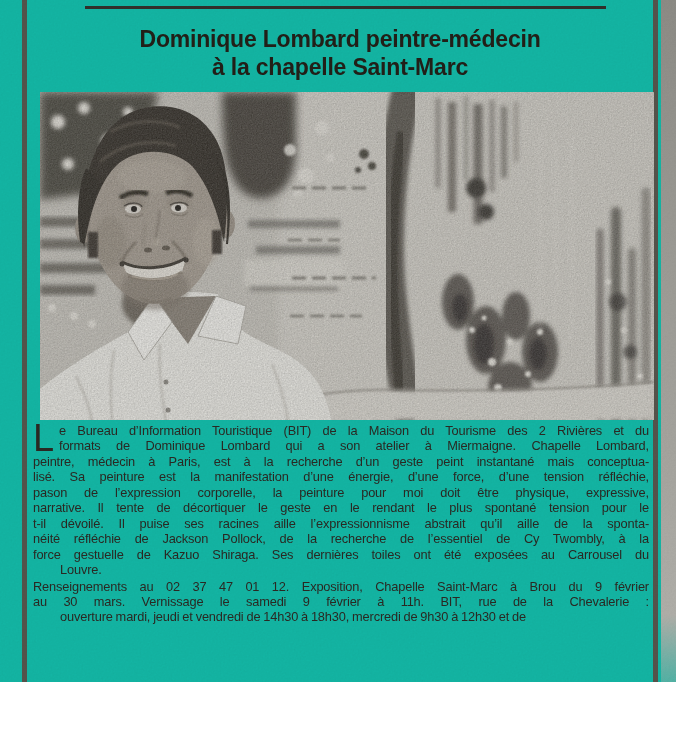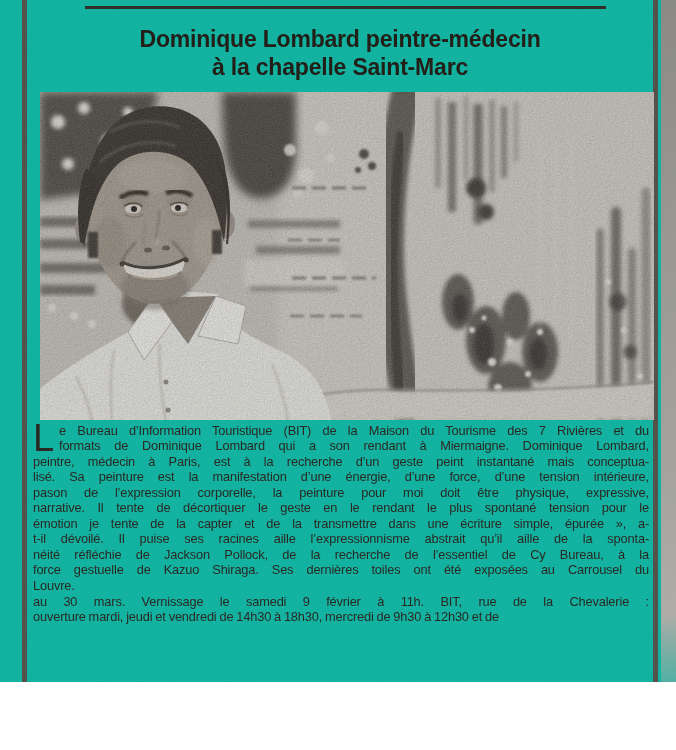--- a/index.html
+++ b/index.html
@@ -32,21 +32,21 @@
   .bodytext {
     position:absolute; left:33px; top:423px; width:616px;
     font-size:12.8px; line-height:15.45px; color:#2c2a24;
     letter-spacing:-0.15px; word-spacing:-0.5px;
   }
   .dropcap {
     float:left; font-size:38px; line-height:29px; height:29px;
     padding:1px 5px 0 0; color:#2c2a24;
   }
   .textline { text-align:justify; text-align-last:justify; }
-  .lines .textline:last-child { text-align-last:left; }
+  .lines .textline:last-child { text-align-last:left;margin-left:27px; }
   .infolines { margin-top:1px; }
   .grain { position:absolute; inset:0; opacity:0.06; pointer-events:none; }
 </style>
 </head>
 <body>
 
 <div class="page">
 
   <div class="edge-band"></div>
   <div class="frame"></div>
@@ -283,33 +283,33 @@
       </g>
 
       <rect width="614" height="328" filter="url(#ngrain)" opacity="0.32"></rect>
       <rect width="614" height="328" filter="url(#wgrain)" opacity="0.22"></rect>
     </svg>
   </div>
 
   <div class="bodytext">
     <span class="dropcap">L</span>
     <div class="lines">
-        <div class="textline">e Bureau d’Information Touristique (BIT) de la Maison du Tourisme des 7 Rivières et du</div>
-        <div class="textline">formats de Dominique Lombard qui a son rendant à Miermaigne. Dominique Lombard,</div>
+        <div class="textline">e Bureau d’Information Touristique (BIT) de la Maison du Tourisme des 2 Rivières et du</div>
+        <div class="textline">formats de Dominique Lombard qui a son atelier à Miermaigne. Chapelle Lombard,</div>
         <div class="textline">peintre, médecin à Paris, est à la recherche d’un geste peint instantané mais conceptua-</div>
-        <div class="textline">lisé. Sa peinture est la manifestation d’une énergie, d’une force, d’une tension intérieure,</div>
+        <div class="textline">lisé. Sa peinture est la manifestation d’une énergie, d’une force, d’une tension réfléchie,</div>
         <div class="textline">pason de l’expression corporelle, la peinture pour moi doit être physique, expressive,</div>
         <div class="textline">narrative. Il tente de décortiquer le geste en le rendant le plus spontané tension pour le</div>
-        <div class="textline">émotion je tente de la capter et de la transmettre dans une écriture simple, épurée », a-</div>
         <div class="textline">t-il dévoilé. Il puise ses racines aille l’expressionnisme abstrait qu’il aille de la sponta-</div>
-        <div class="textline">néité réfléchie de Jackson Pollock, de la recherche de l’essentiel de Cy Bureau, à la</div>
+        <div class="textline">néité réfléchie de Jackson Pollock, de la recherche de l’essentiel de Cy Twombly, à la</div>
         <div class="textline">force gestuelle de Kazuo Shiraga. Ses dernières toiles ont été exposées au Carrousel du</div>
         <div class="textline">Louvre.</div>
       </div>
     <div class="lines infolines">
+        <div class="textline">Renseignements au 02 37 47 01 12. Exposition, Chapelle Saint-Marc à Brou du 9 février</div>
         <div class="textline">au 30 mars. Vernissage le samedi 9 février à 11h. BIT, rue de la Chevalerie :</div>
         <div class="textline">ouverture mardi, jeudi et vendredi de 14h30 à 18h30, mercredi de 9h30 à 12h30 et de</div>
       </div>
   </div>
 
   <svg class="grain" width="676" height="750">
     <defs>
       <filter id="pgrain" x="0" y="0" width="100%" height="100%">
         <feTurbulence type="fractalNoise" baseFrequency="0.55" numOctaves="2" result="n"></feTurbulence>
         <feColorMatrix in="n" type="matrix" values="0 0 0 0 0  0 0 0 0 0  0 0 0 0 0  0.4 0.4 0.4 0 -0.1"></feColorMatrix>

